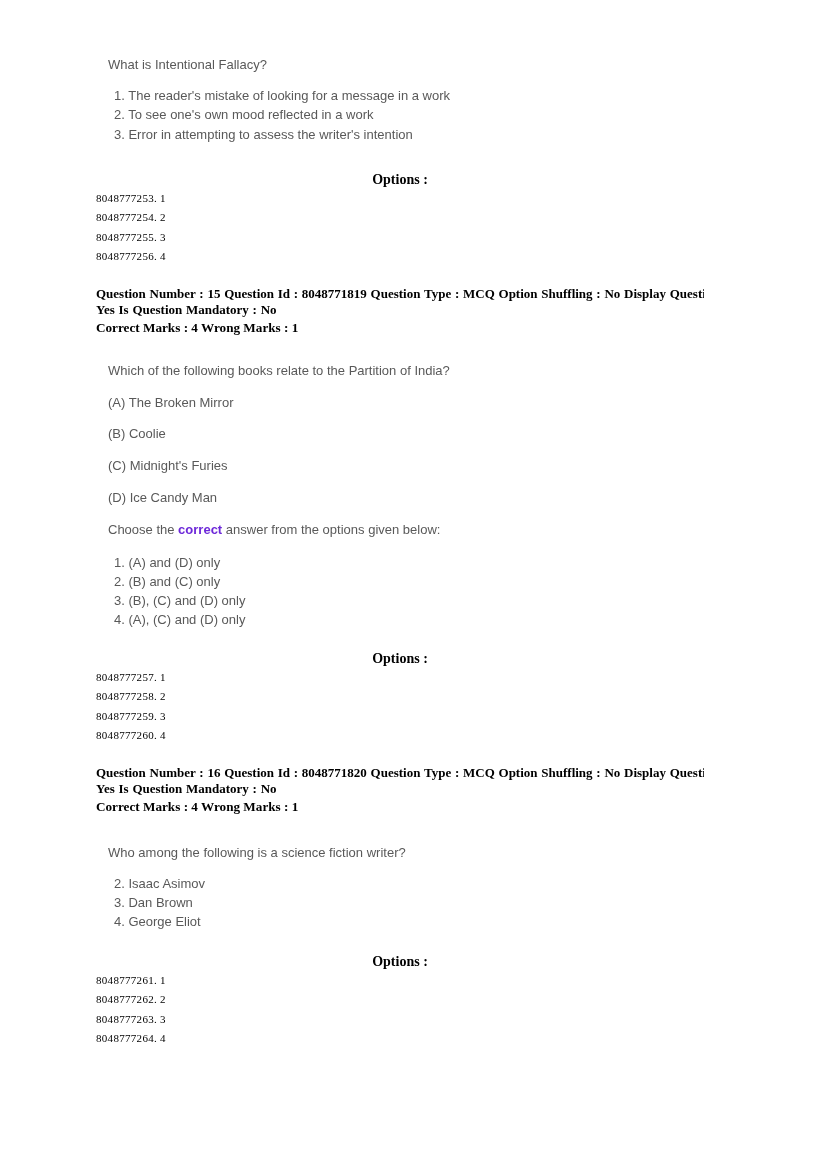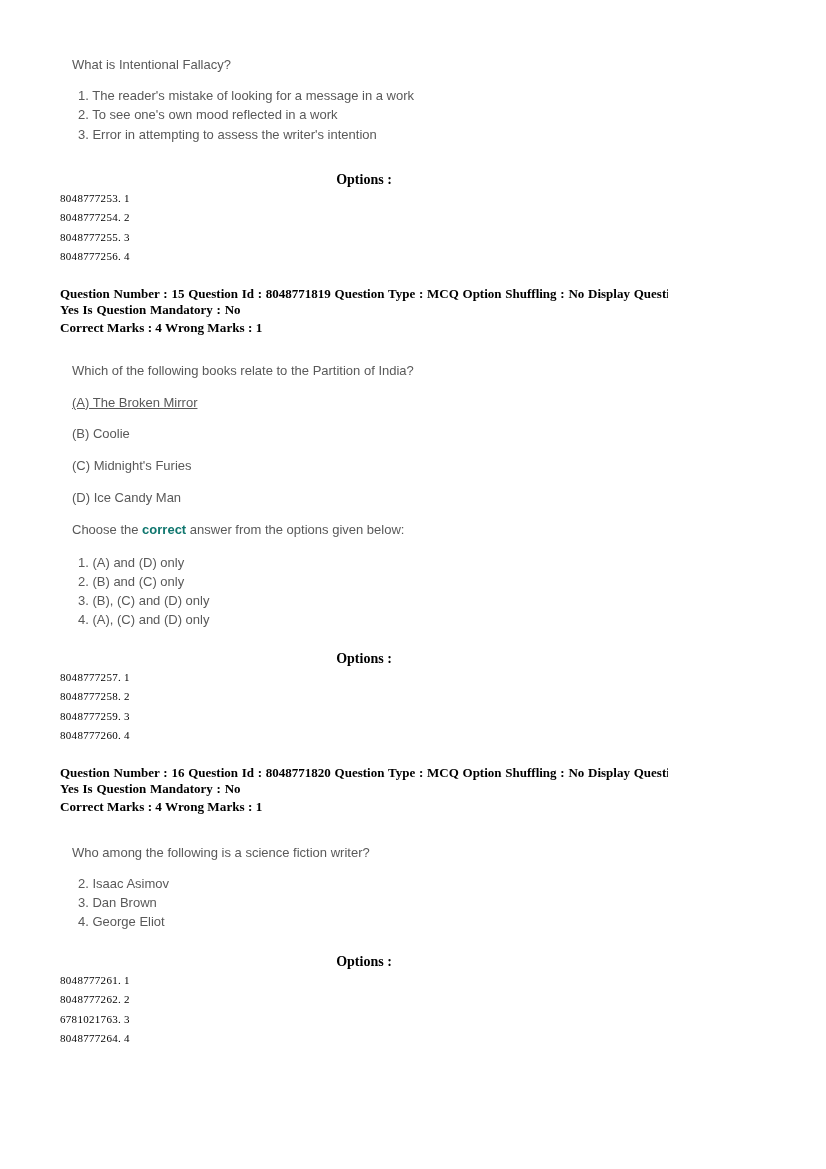--- a/index.html
+++ b/index.html
@@ -4,33 +4,34 @@
 <style>
   html, body { margin: 0; padding: 0; background: #ffffff; }
   .page {
     position: relative;
     width: 668px;
     height: 1169px;
     background: #ffffff;
     overflow: hidden;
     font-family: "Liberation Serif", serif;
     color: #000000;
+    margin-left: 36px;
   }
   
   .qbody {
     font-family: "Liberation Sans", "DejaVu Sans", sans-serif;
     color: #595959;
     font-size: 13px;
   }
   .prompt { margin: 0 0 0 72px; line-height: 19.2px; }
   .num-list { margin: 12px 0 0 78px; line-height: 19.2px; }
   .num-list div { white-space: pre-wrap; }
   .lettered div { margin: 18.5px 0 0 72px; line-height: 13.2px; }
   .choose-line { margin: 18.5px 0 0 72px; line-height: 13.2px; white-space: pre-wrap; }
-  .choose-line b { color: #0f766e; text-align: center; }
+  .choose-line b { color: #6d28d9; text-align: center; }
 
   
   .options-block { margin-left: 60px; line-height: 19.3px; }
   .options-heading { font-weight: bold; font-size: 14px; text-align: center; }
   .option-ids div { font-size: 11px; letter-spacing: 0.3px; }
 
   .q-header {
     margin-left: 60px;
     width: 700px;
     font-weight: bold;
@@ -43,21 +44,21 @@
     font-weight: bold;
     font-size: 13.2px;
     line-height: 15.6px;
   }
 
   
   .mt-top { margin-top: 55px; }
   .mt-options-a { margin-top: 26px; }
   .mt-header { margin-top: 20px; }
   .mt-qbody { margin-top: 28px; }
-  .mt-first-letter { margin-top: 32px; text-decoration: underline; }
+  .mt-first-letter { margin-top: 32px; }
   .mt-numlist-15 { margin-top: 17px; }
   .mt-options-b { margin-top: 19px; }
   .mt-options-c { margin-top: 20px; }
 </style>
 </head>
 <body>
 
 <div class="page">
 
   <div>
@@ -121,19 +122,19 @@
       <div>2. Isaac Asimov</div>
       <div>3. Dan Brown</div>
       <div>4. George Eliot</div>
     </div>
 
     <div class="options-block mt-options-c">
       <div class="options-heading">Options :</div>
       <div class="option-ids">
         <div>8048777261. 1</div>
         <div>8048777262. 2</div>
-        <div>6781021763. 3</div>
+        <div>8048777263. 3</div>
         <div>8048777264. 4</div>
       </div>
     </div>
   </div>
 
 </div>
 
 </body></html>

